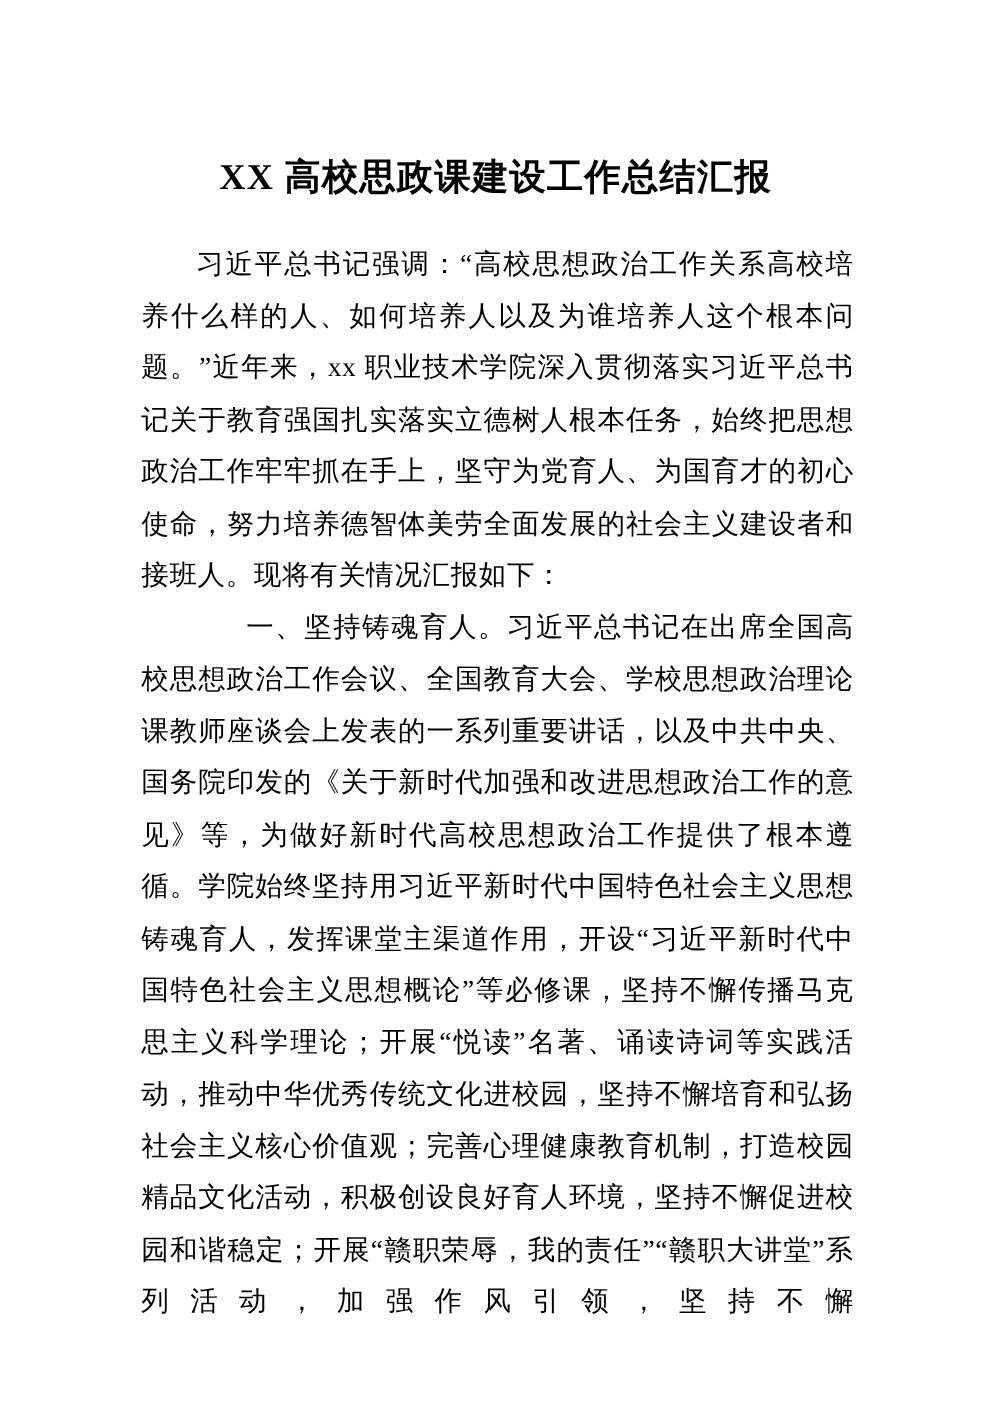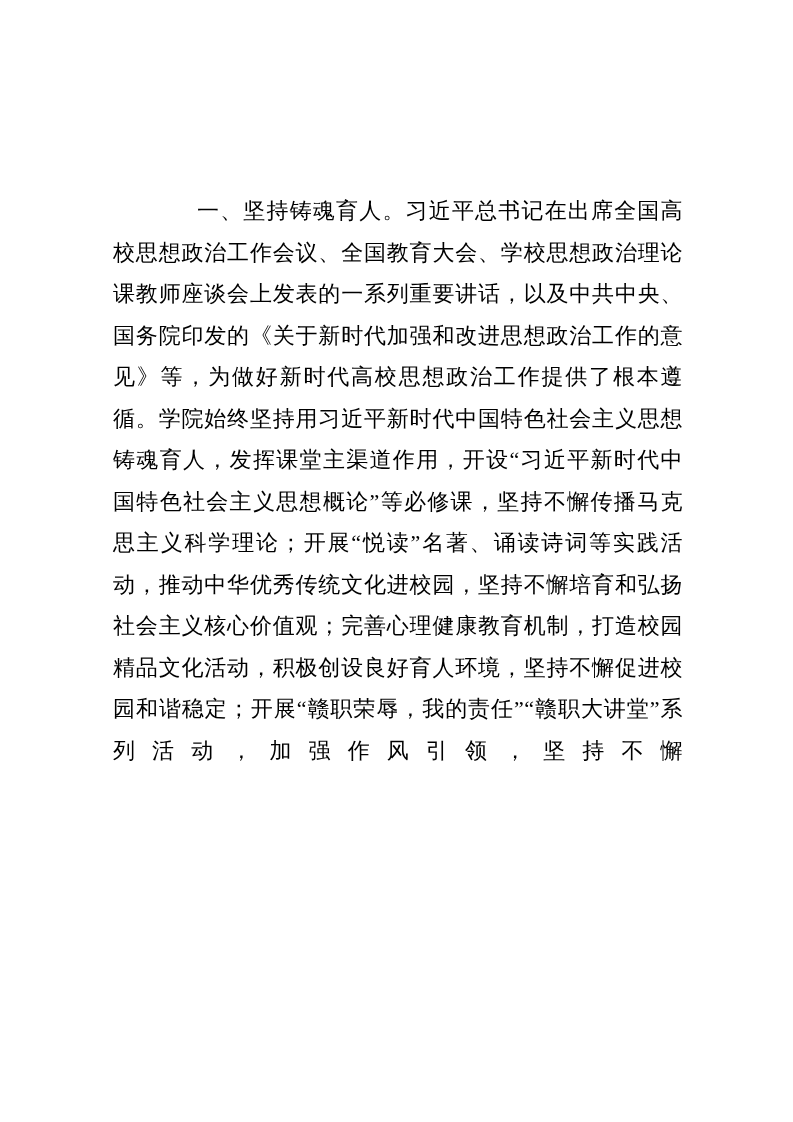--- a/index.html
+++ b/index.html
@@ -50,22 +50,26 @@
   .section-lead {
     font-weight: normal;
     margin-left: 40px;
   }
 </style>
 </head>
 <body>
 
 <div class="page">
 
+  <h1 class="doc-title">XX 高校思政课建设工作总结汇报</h1>
 
   <div class="doc-body">
 
+    <p>
+      <span>习近平总书记强调：“高校思想政治工作关系高校培养什么样的人、如何培养人以及为谁培养人这个根本问题。”近年来，xx 职业技术学院深入贯彻落实习近平总书记关于教育强国扎实落实立德树人根本任务，始终把思想政治工作牢牢抓在手上，坚守为党育人、为国育才的初心使命，努力培养德智体美劳全面发展的社会主义建设者和接班人。现将有关情况汇报如下：</span>
+    </p>
 
     <p class="runs-over">
       <span class="section-lead">一、坚持铸魂育人。</span><span>习近平总书记在出席全国高校思想政治工作会议、全国教育大会、学校思想政治理论课教师座谈会上发表的一系列重要讲话，以及中共中央、国务院印发的《关于新时代加强和改进思想政治工作的意见》等，为做好新时代高校思想政治工作提供了根本遵循。学院始终坚持用习近平新时代中国特色社会主义思想铸魂育人，发挥课堂主渠道作用，开设“习近平新时代中国特色社会主义思想概论”等必修课，坚持不懈传播马克思主义科学理论；开展“悦读”名著、诵读诗词等实践活动，推动中华优秀传统文化进校园，坚持不懈培育和弘扬社会主义核心价值观；完善心理健康教育机制，打造校园精品文化活动，积极创设良好育人环境，坚持不懈促进校园和谐稳定；开展“赣职荣辱，我的责任”“赣职大讲堂”系列活动，加强作风引领，坚持不懈</span>
     </p>
 
   </div>
 </div>
 
 </body></html>

